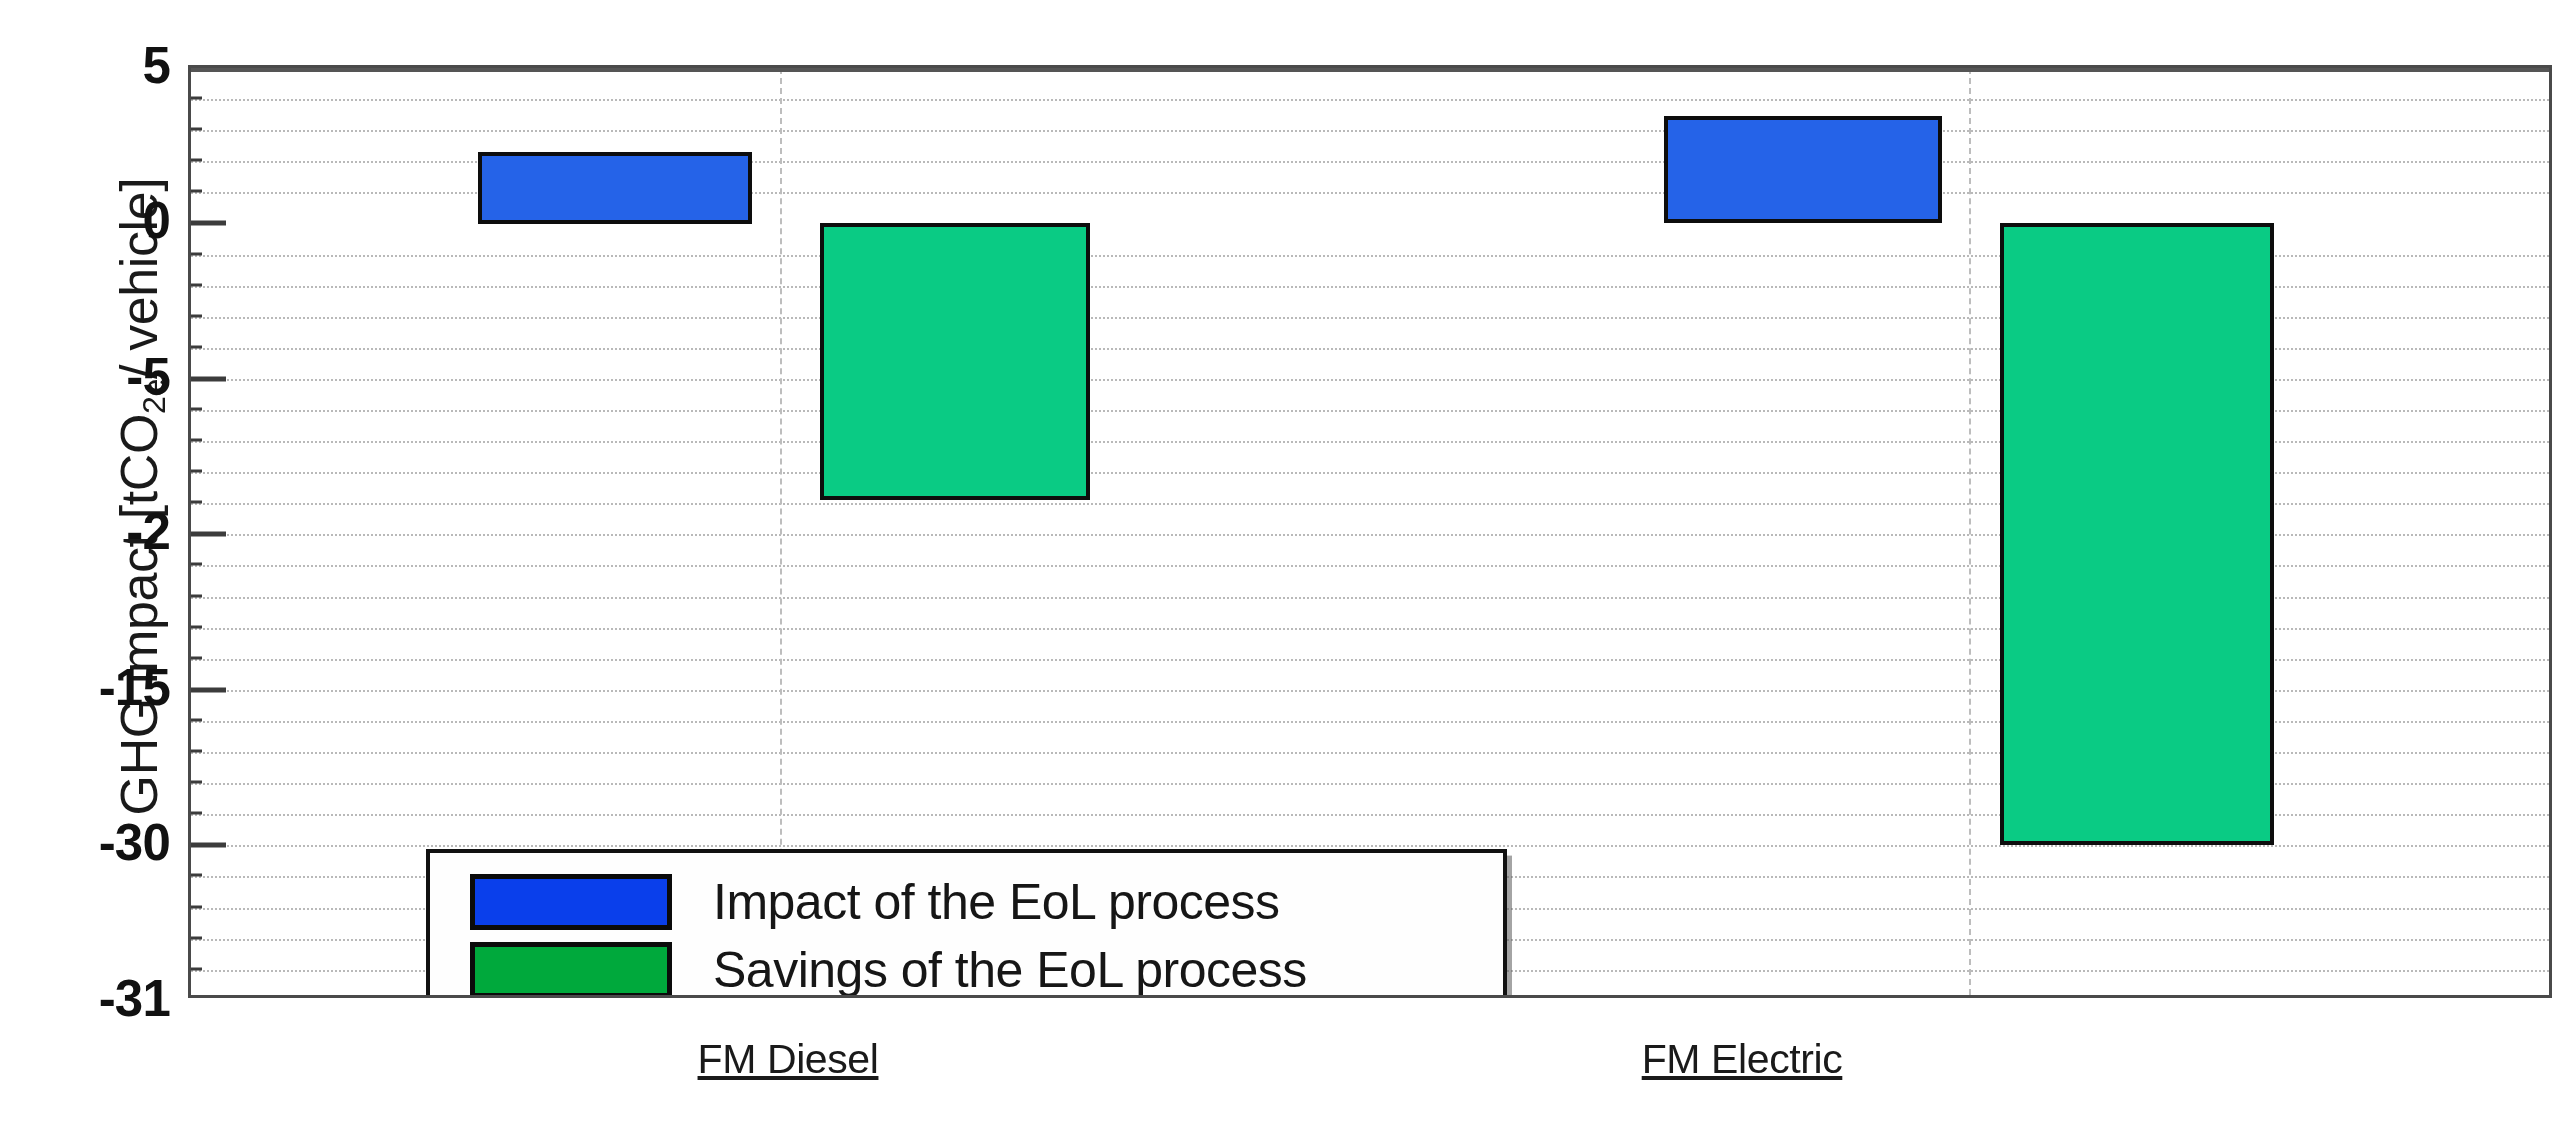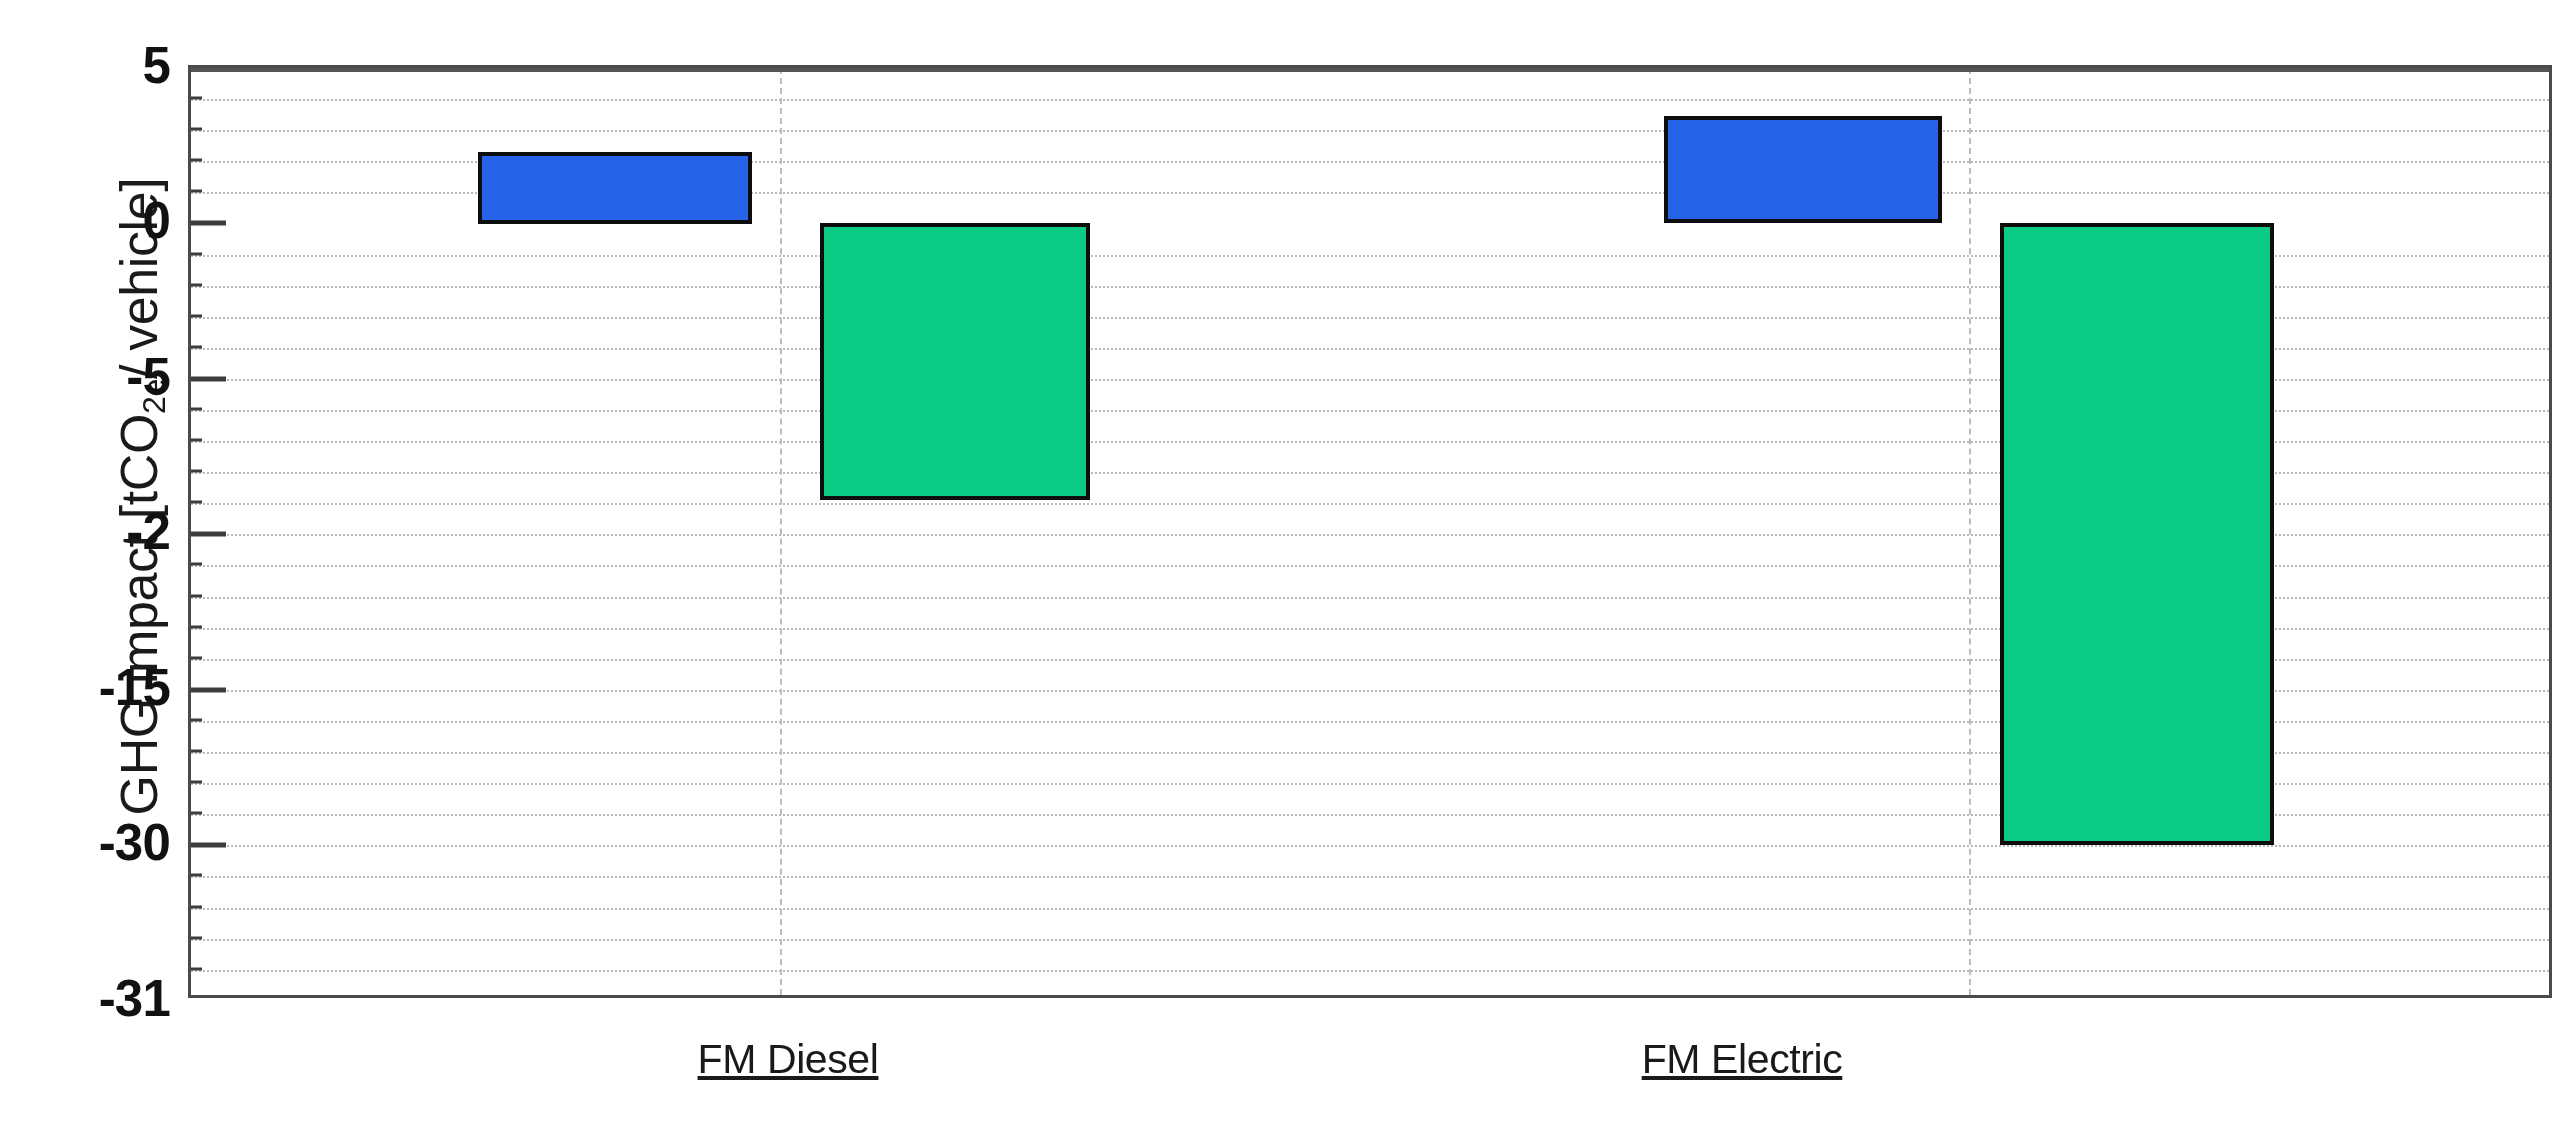--- a/index.html
+++ b/index.html
@@ -207,20 +207,30 @@
         <div class="ytickmark" style="top: 0px;"></div>
       </div>
     <div id="zeroline"></div>
     <div id="bars">
         <div class="bar" style="left: 287px; width: 274px; top: 84px; height: 72px; background: rgb(37, 99, 232);"></div>
         <div class="bar" style="left: 629px; width: 270px; top: 155px; height: 277px; background: rgb(10, 203, 132);"></div>
         <div class="bar" style="left: 1473px; width: 278px; top: 48px; height: 107px; background: rgb(37, 99, 232);"></div>
         <div class="bar" style="left: 1809px; width: 274px; top: 155px; height: 622px; background: rgb(10, 203, 132);"></div>
       </div>
 
+    <div id="legend">
+      <div class="legend-row">
+        <span class="legend-swatch" style="background: rgb(10, 63, 235);"></span>
+        <span class="legend-text">Impact of the EoL process</span>
+      </div>
+      <div class="legend-row">
+        <span class="legend-swatch" style="background: rgb(0, 169, 60);"></span>
+        <span class="legend-text">Savings of the EoL process</span>
+      </div>
+    </div>
   </div>
 
   <div id="xlabels">
       <div class="xlabel" style="left: 788px;">FM Diesel</div>
       <div class="xlabel" style="left: 1734px; margin-left: 8px;">FM Electric</div>
     </div>
 
 </div>
 
 

